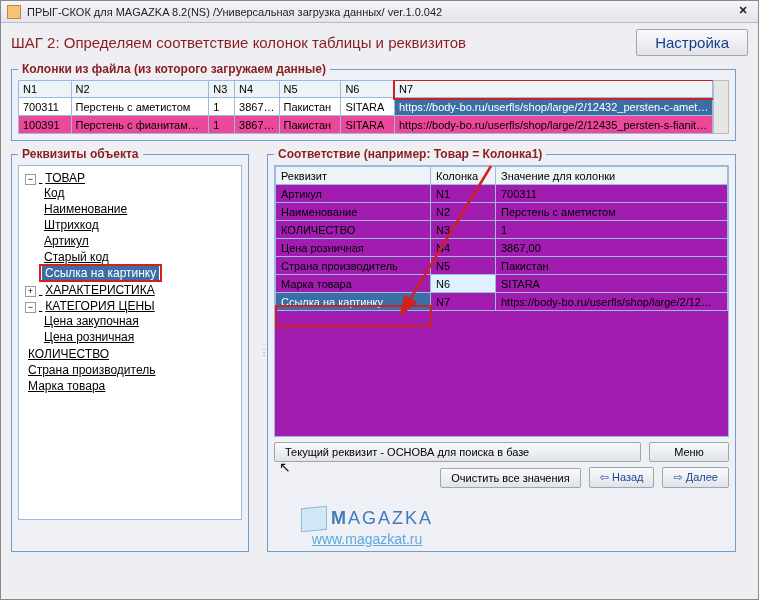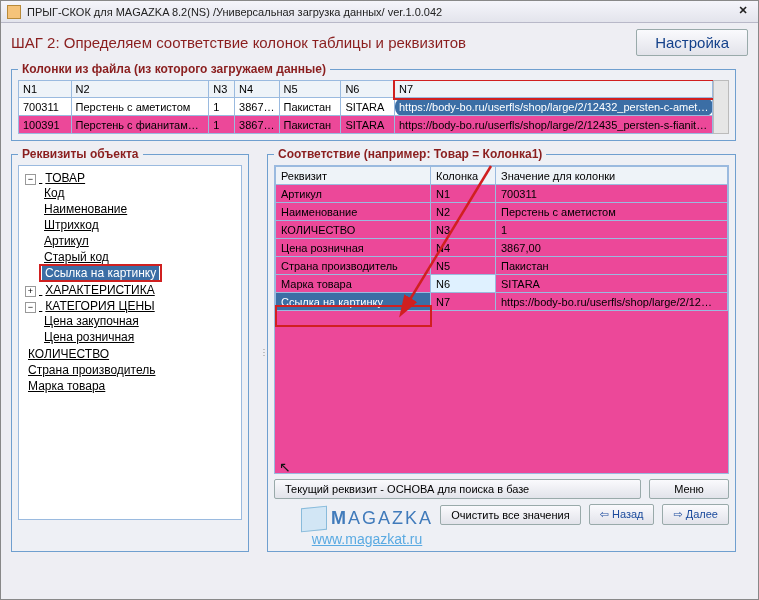--- a/index.html
+++ b/index.html
@@ -17,40 +17,40 @@
   fieldset.box { border:1px solid #6f9fcf; margin:0 12px 6px 0; padding:4px 6px 6px 6px; background:#eef0f5; position:relative; }
   fieldset.box > legend { color:#8a1e1e; font-weight:bold; font-size:12px; padding:0 4px; }
   table.grid { border-collapse:collapse; width:100%; background:#fff; }
   table.grid th, table.grid td { border:1px solid #9abadf; padding:2px 4px; font-size:11px; text-align:left; white-space:nowrap; overflow:hidden; text-overflow:ellipsis; }
   table.grid th { background:#eef3f8; font-weight:normal; }
   table.grid td { height:18px; }
   .columns-wrap { display:flex; }
   .columns-wrap .tbl-scroll { flex:1 1 auto; overflow:hidden; }
   .columns-wrap .vbar { width:16px; background:#e6e6e6; border:1px solid #bbb; }
   .redbox { outline:2px solid #d02020; }
-  .cell-sel { background:#3b6ea5 !important; color:#fff;border-radius:8px; }
+  .cell-sel { background:#3b6ea5 !important; color:#fff; }
   .row-shade td { background:#ec4899; }
   
   .lower { display:flex; gap:0; }
   .lower fieldset.box { height:405px; }
   .lower .left-box { width:238px; }
   .lower .right-box { flex:1 1 auto; }
   .splitter { width:6px; background:transparent; display:flex; align-items:center; justify-content:center; cursor:col-resize; }
   .splitter-dots { color:#888; line-height:3px; font-size:9px; }
 
   .tree { background:#fff; border:1px solid #9abadf; height:355px; padding:4px 2px; overflow:auto; font-size:12px;text-decoration:underline; }
   .tree ul { list-style:none; margin:0; padding-left:16px; }
   .tree > ul { padding-left:4px; }
   .tree li { padding:1px 0; white-space:nowrap; }
   .tree .node-label { padding:0 3px; }
   .tree .toggle { display:inline-block; width:11px; height:11px; border:1px solid #999; text-align:center; line-height:9px; font-size:9px; margin-right:3px; background:#fff; }
   .tree .sel { background:#3b6ea5; color:#fff; }
   .tree .redwrap { outline:2px solid #d02020; padding:0 1px; display:inline-block; }
 
-  .map-wrap { background:#ec4899; border:1px solid #9abadf; height:309px; position:relative; overflow:hidden; }
+  .map-wrap { background:#a21caf; border:1px solid #9abadf; height:272px; position:relative; overflow:hidden; }
   table.map { width:100%; border-collapse:collapse; }
   table.map th, table.map td { border:1px solid #9abadf; padding:1px 5px; font-size:11px; text-align:left; height:18px; }
   table.map th { background:#eef3f8; font-weight:normal; }
   table.map tr.newrow td:first-child { background:#3b6ea5; color:#fff; }
   .map-redwrap { position:absolute; border:2px solid #d02020; pointer-events:none; }
 
   .footer-row { display:flex; gap:8px; margin-top:5px; align-items:center; }
   .footer-row .btn { font-size:11px; padding:3px 10px; }
   .footer-left { width:238px; display:flex; justify-content:center; }
   .nav-btn { color:#1a4a9c; }

